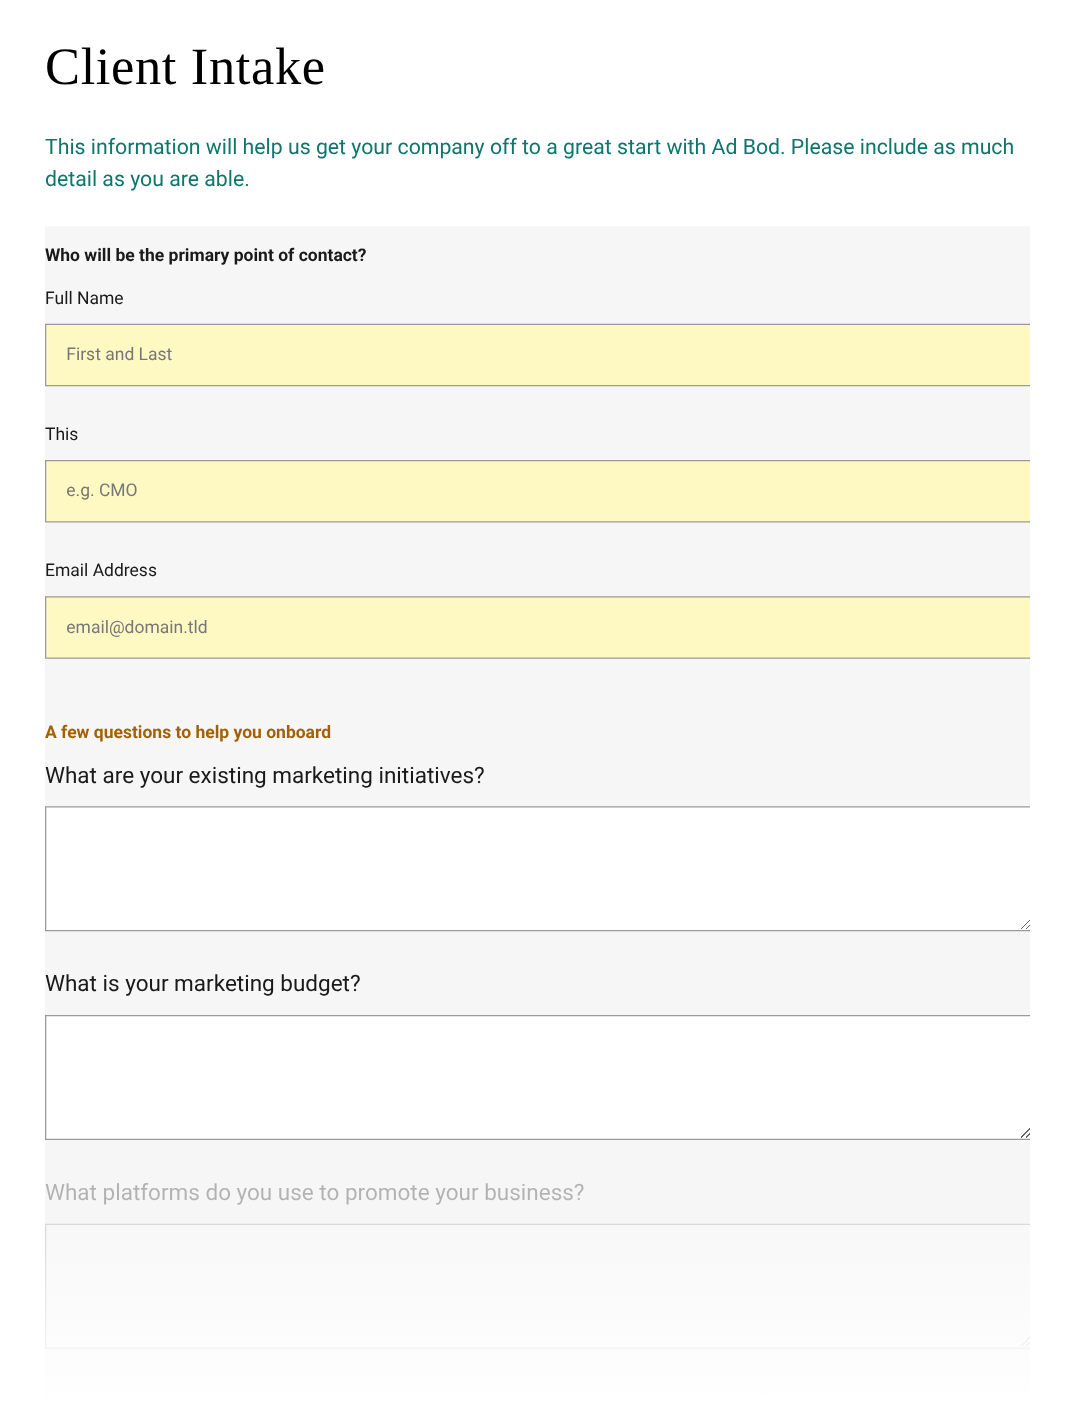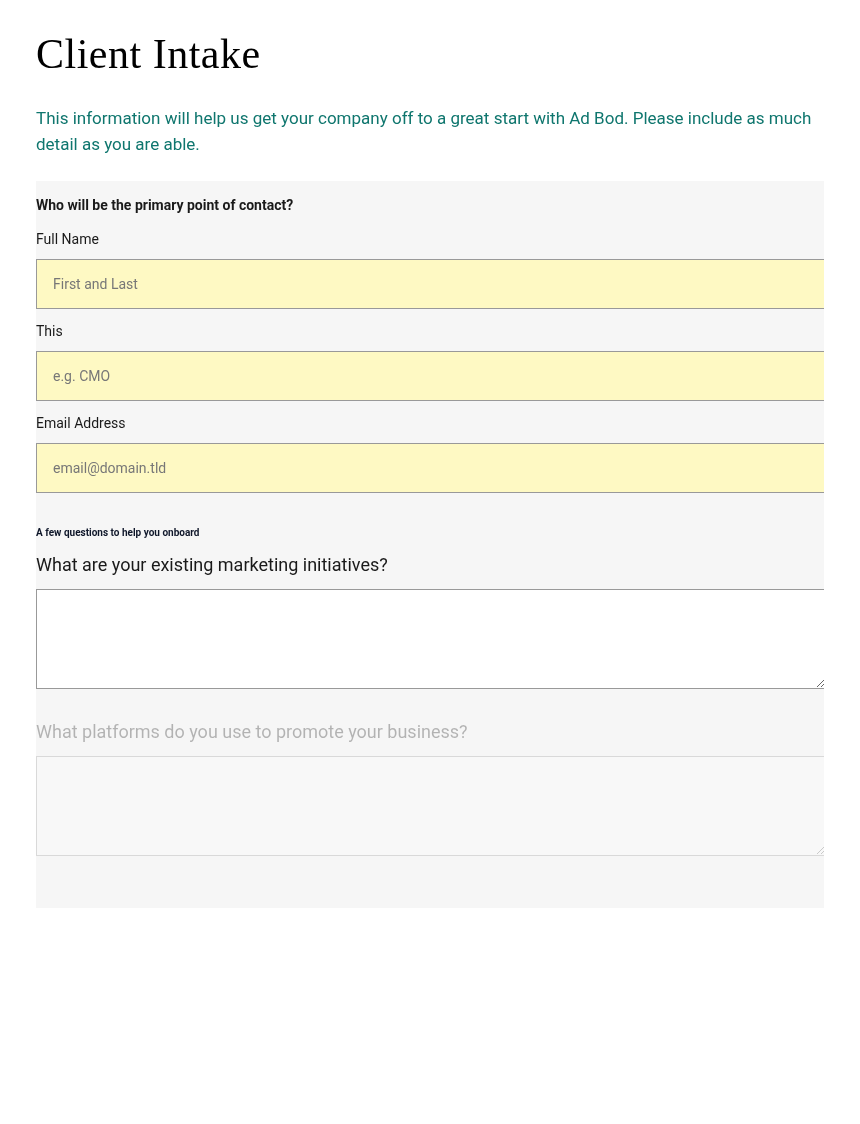--- a/index.html
+++ b/index.html
@@ -36,21 +36,21 @@
       margin-left: -0px;
       width: 790px;
     }
     .section-heading {
       font-size: 14px;
       font-weight: 700;
       color: #1a1a1a;
       padding: 0 0 18px 0;
     }
     .field-group {
-      margin-bottom: 14px;
+      margin-bottom: 31px;
     }
     .field-label {
       font-size: 14px;
       color: #1a1a1a;
       margin-bottom: 12px;
       display: block;
     }
     .text-input {
       width: 100%;
       height: 50px;
@@ -69,23 +69,23 @@
       height: 100px;
       padding: 12px 16px;
       border: 1px solid #999999;
       background: #ffffff;
       font-size: 14px;
       color: #1a1a1a;
       font-family: inherit;
       resize: both;
     }
     .section-heading-2 {
-      font-size: 10px;
+      font-size: 14px;
       font-weight: 700;
-      color: #0f172a;
+      color: #a16207;
       padding: 20px 0 16px 0;
     }
     .subq-label {
       font-size: 18px;
       color: #1a1a1a;
       margin-bottom: 14px;
       display: block;
     }
     .textarea-group {
       margin-bottom: 28px;
@@ -134,20 +134,24 @@
     </div>
 
 
     <div class="section-heading-2">A few questions to help you onboard</div>
 
     <div class="textarea-group">
       <label class="subq-label">What are your existing marketing initiatives?</label>
       <textarea class="textarea-input" style=""></textarea>
     </div>
 
+    <div class="textarea-group">
+      <label class="subq-label">What is your marketing budget?</label>
+      <textarea class="textarea-input" style=""></textarea>
+    </div>
 
     <div class="textarea-group faded-section">
       <label class="subq-label">What platforms do you use to promote your business?</label>
       <textarea class="textarea-input" style=""></textarea>
     </div>
   </div>
 
   <div class="fade-overlay"></div>
 </div>
 

